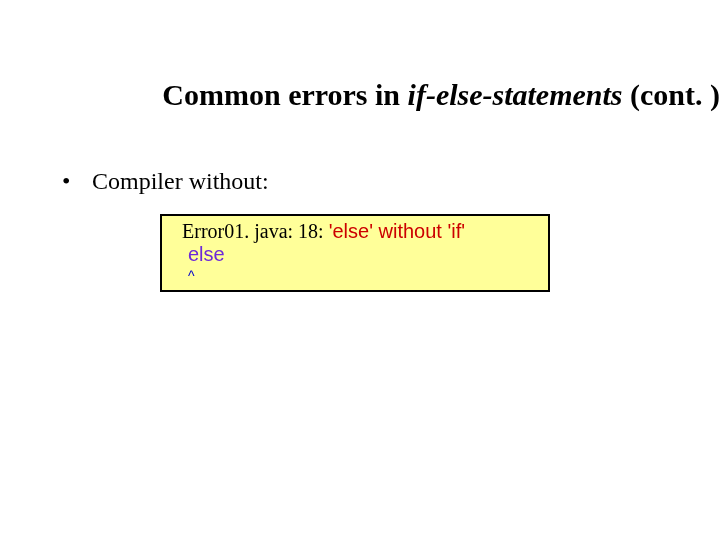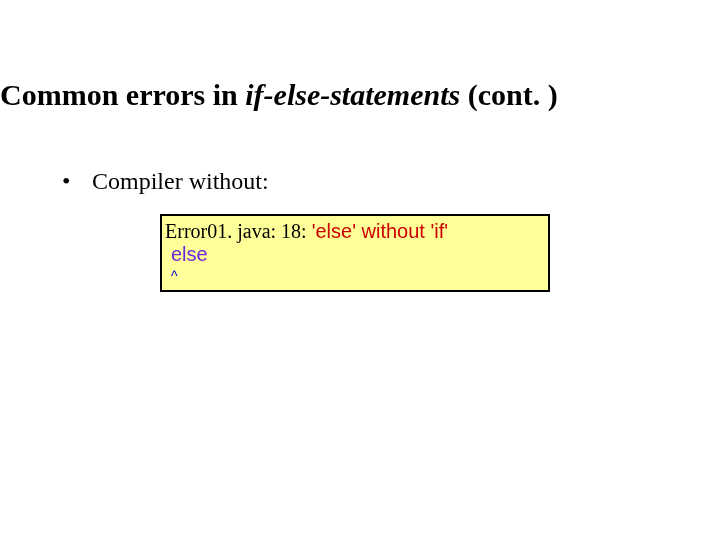--- a/index.html
+++ b/index.html
@@ -15,21 +15,21 @@
     position: relative;
     width: 720px;
     height: 540px;
     box-sizing: border-box;
   }
   .title {
     position: absolute;
     top: 78px;
     left: 0;
     width: 720px;
-    text-align: left;
+    text-align: right;
     font-size: 30px;
     font-weight: bold;
   }
   .title .italic {
     font-style: italic;
   }
   .bullet {
     position: absolute;
     top: 168px;
     left: 62px;
@@ -41,21 +41,21 @@
     width: 24px;
   }
   .errorbox {
     position: absolute;
     top: 214px;
     left: 160px;
     width: 390px;
     box-sizing: border-box;
     background: #ffff99;
     border: 2.5px solid #000;
-    padding: 4px 6px 6px 3px;
+    padding: 4px 6px 6px 20px;
     font-size: 20px;
     line-height: 1.15;
   }
   .errorbox .line1 {
     white-space: nowrap;
   }
   .errorbox .loc {
     color: #000;
   }
   .errorbox .msg {

